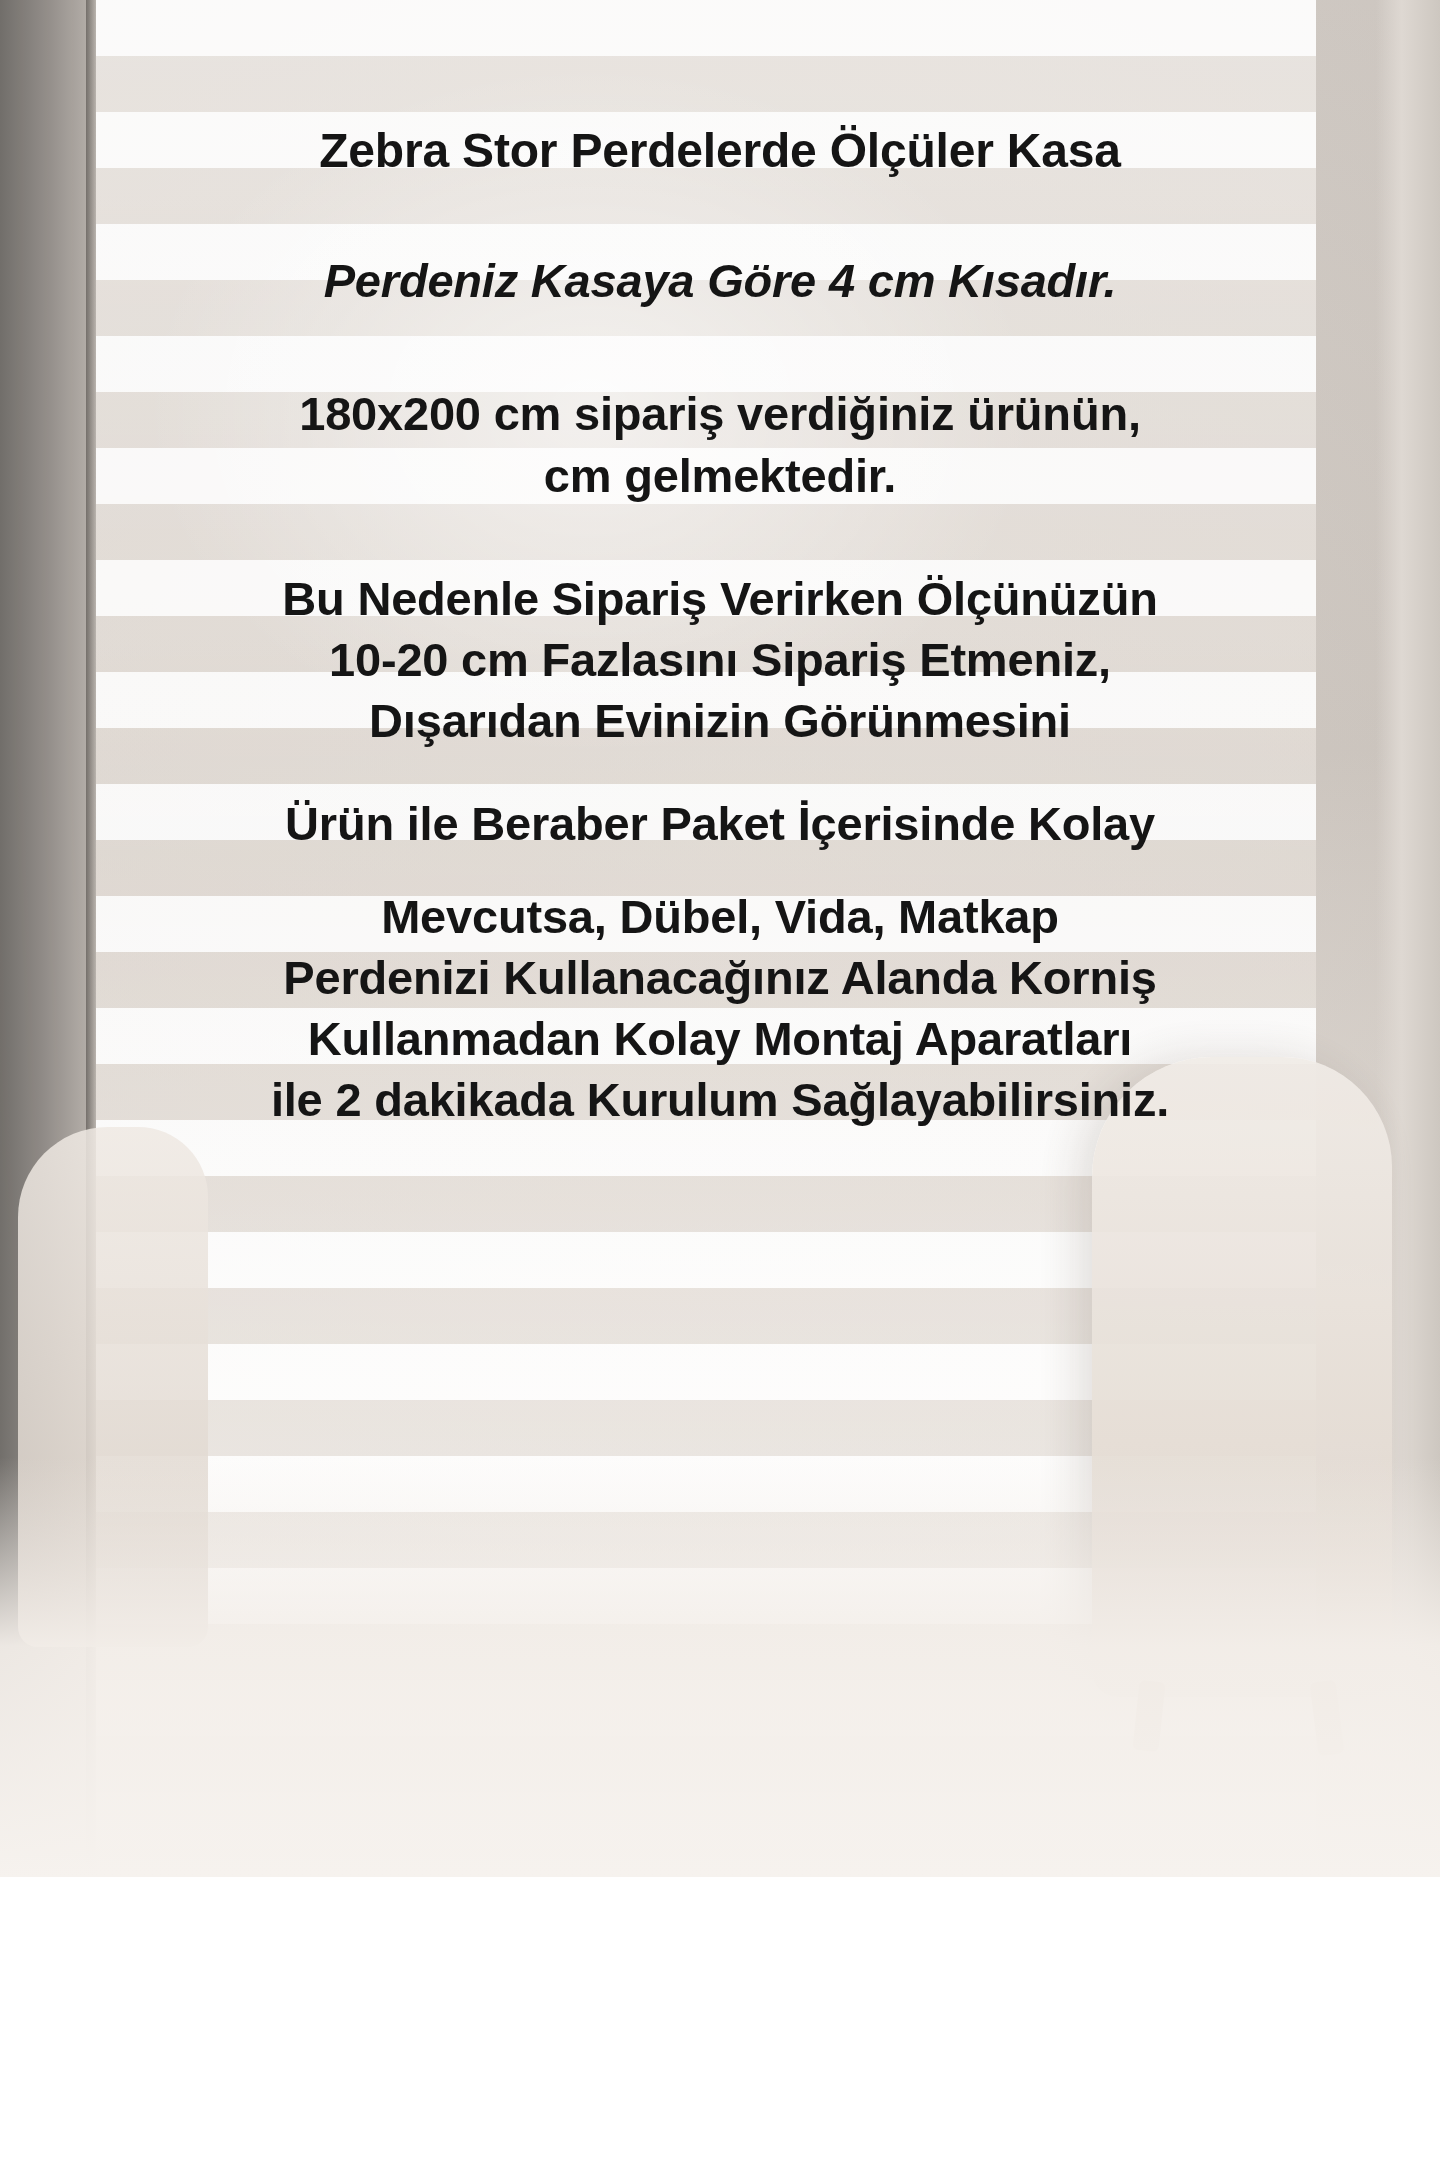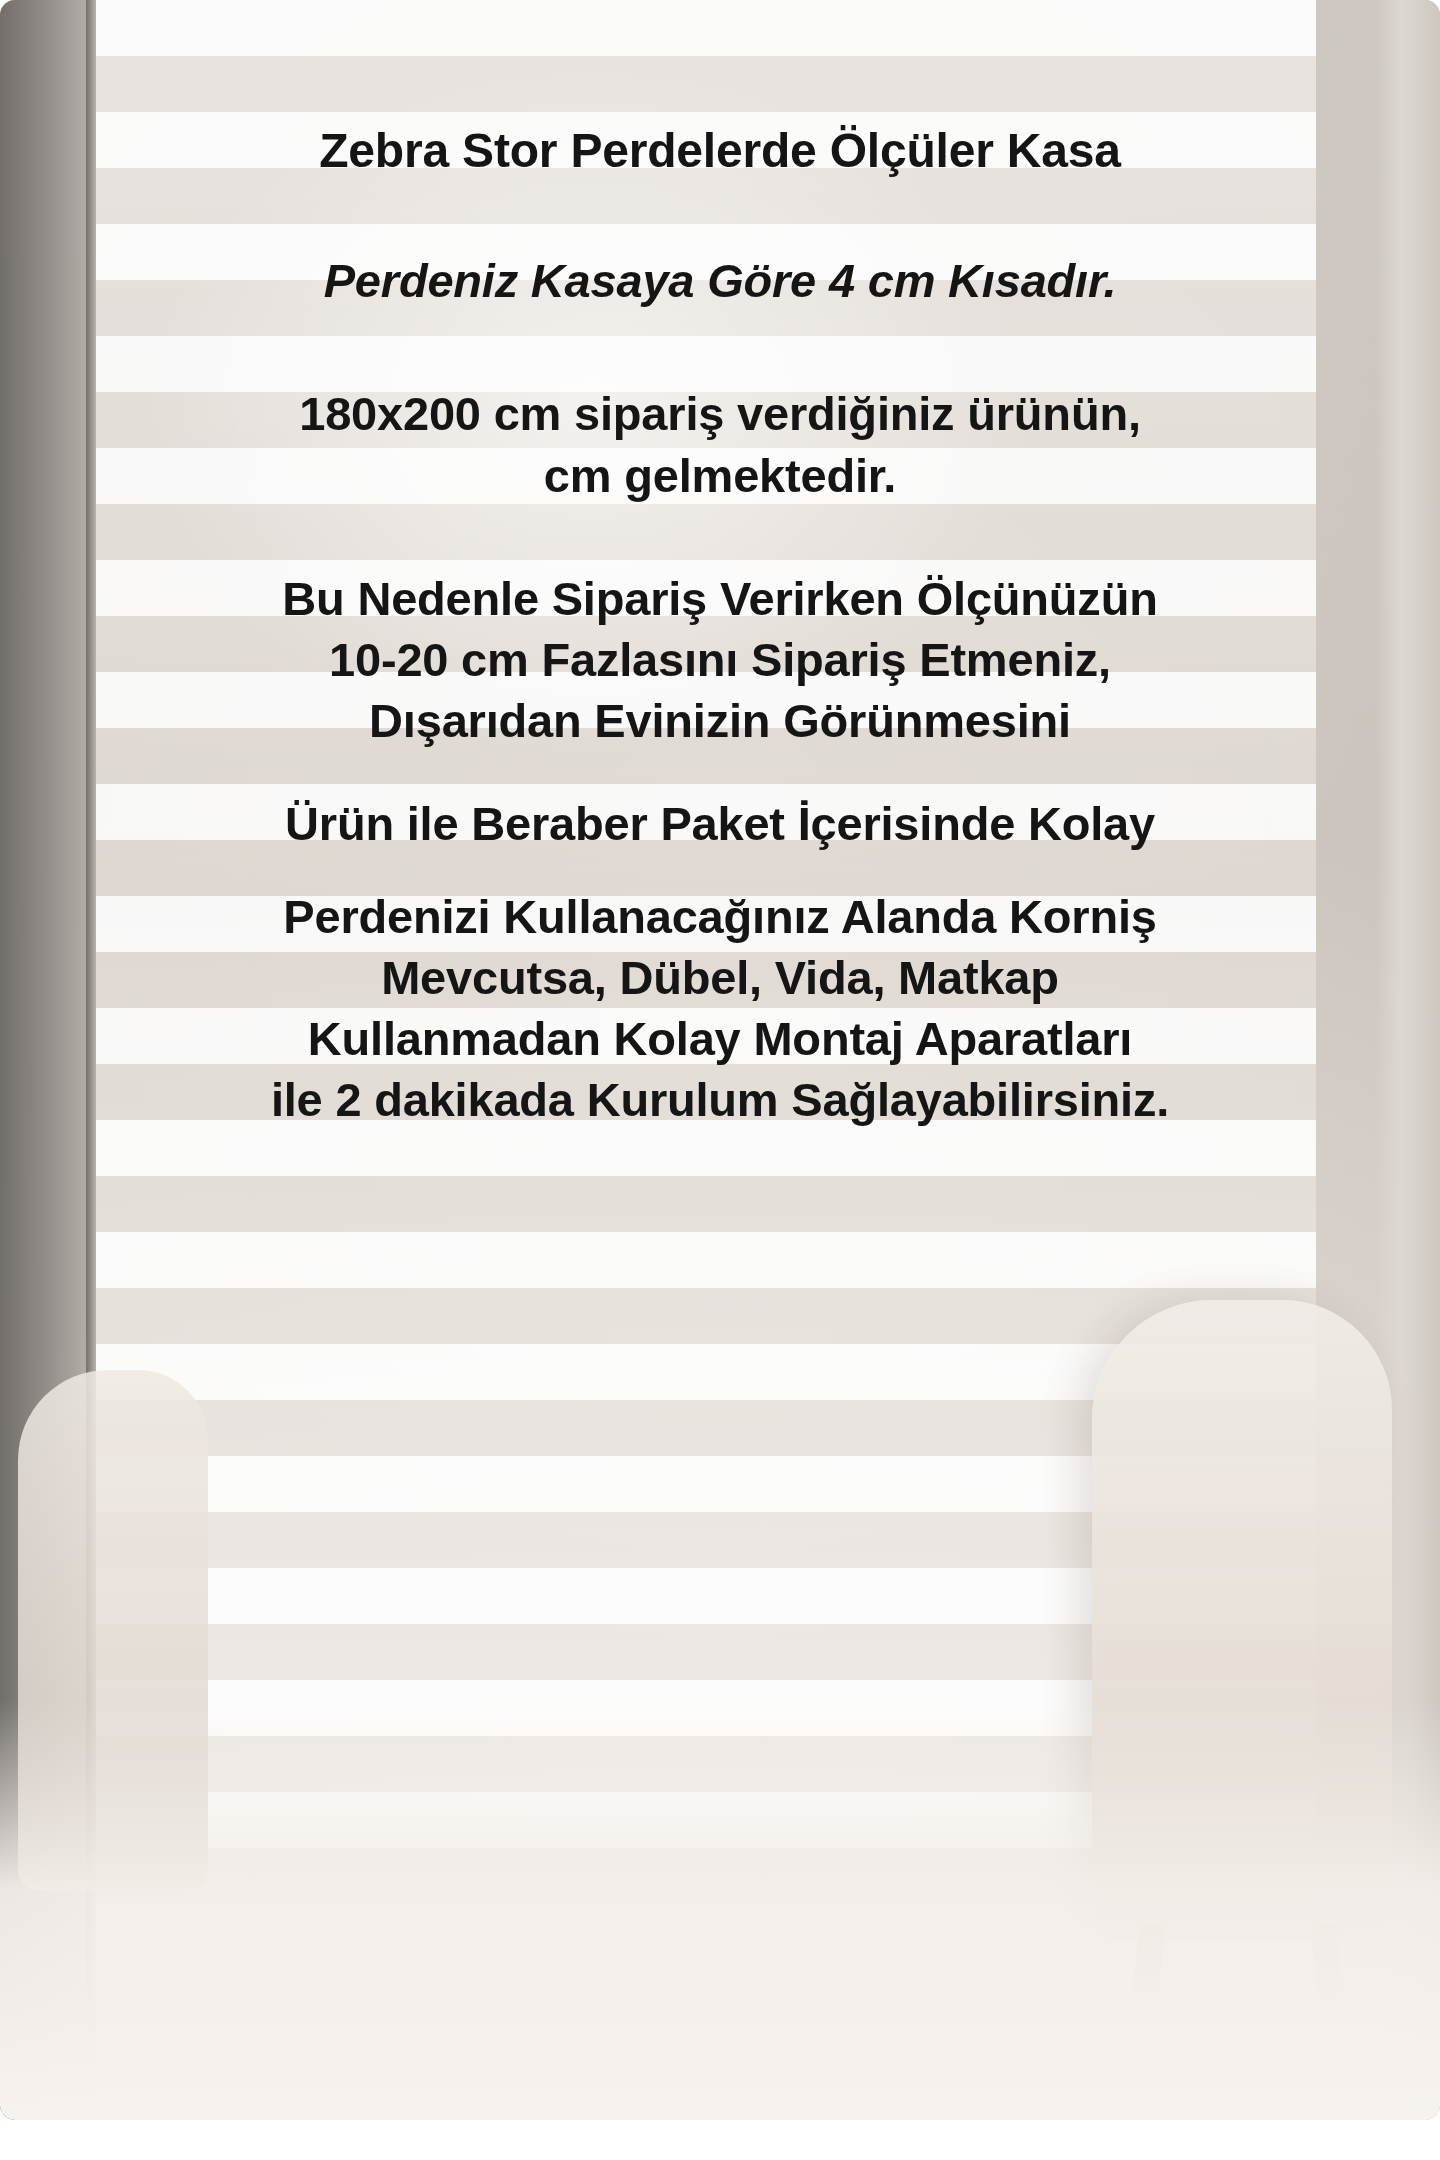--- a/index.html
+++ b/index.html
@@ -10,24 +10,23 @@
   body {
     width: 1440px;
     height: 2160px;
     overflow: hidden;
     font-family: "Liberation Sans", sans-serif;
   }
 
   .poster {
     position: relative;
     width: 1440px;
-    height: 2120px;
+    height: 1877px;
     overflow: hidden;
     background: #f3f0ed;
-    border-radius: 15px;
   }
 
   
   .bg {
     position: absolute;
     inset: 0;
     background:
       
       radial-gradient(ellipse 120% 90% at 50% 45%, rgba(255,255,255,0.10) 0%, rgba(120,108,100,0.20) 100%),
       
@@ -199,20 +198,20 @@
       <span class="line">Bu Nedenle Sipariş Verirken Ölçünüzün</span>
       <span class="line">10-20 cm Fazlasını Sipariş Etmeniz,</span>
       <span class="line">Dışarıdan Evinizin Görünmesini</span>
     </p>
 
     <p class="block b5">
       <span class="line">Ürün ile Beraber Paket İçerisinde Kolay</span>
     </p>
 
     <p class="block b6">
+      <span class="line">Mevcutsa, Dübel, Vida, Matkap</span>
       <span class="line">Perdenizi Kullanacağınız Alanda Korniş</span>
-      <span class="line">Mevcutsa, Dübel, Vida, Matkap</span>
       <span class="line">Kullanmadan Kolay Montaj Aparatları</span>
       <span class="line">ile 2 dakikada Kurulum Sağlayabilirsiniz.</span>
     </p>
 
   </div>
 </div>
 
 </body></html>

